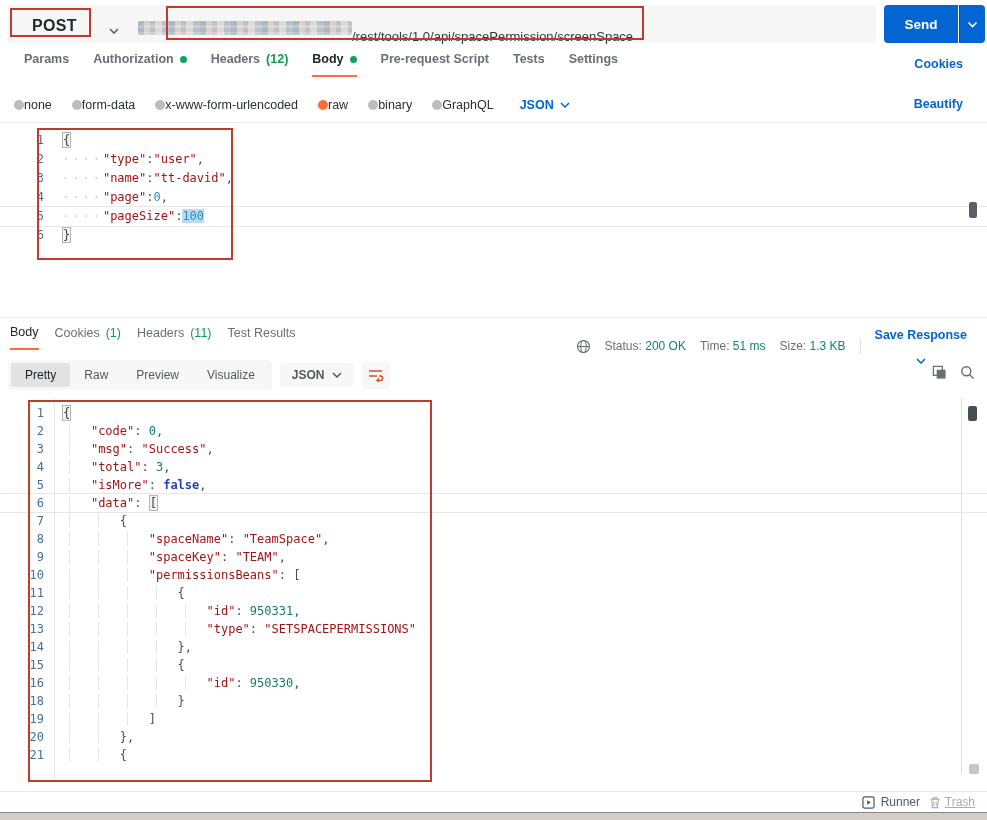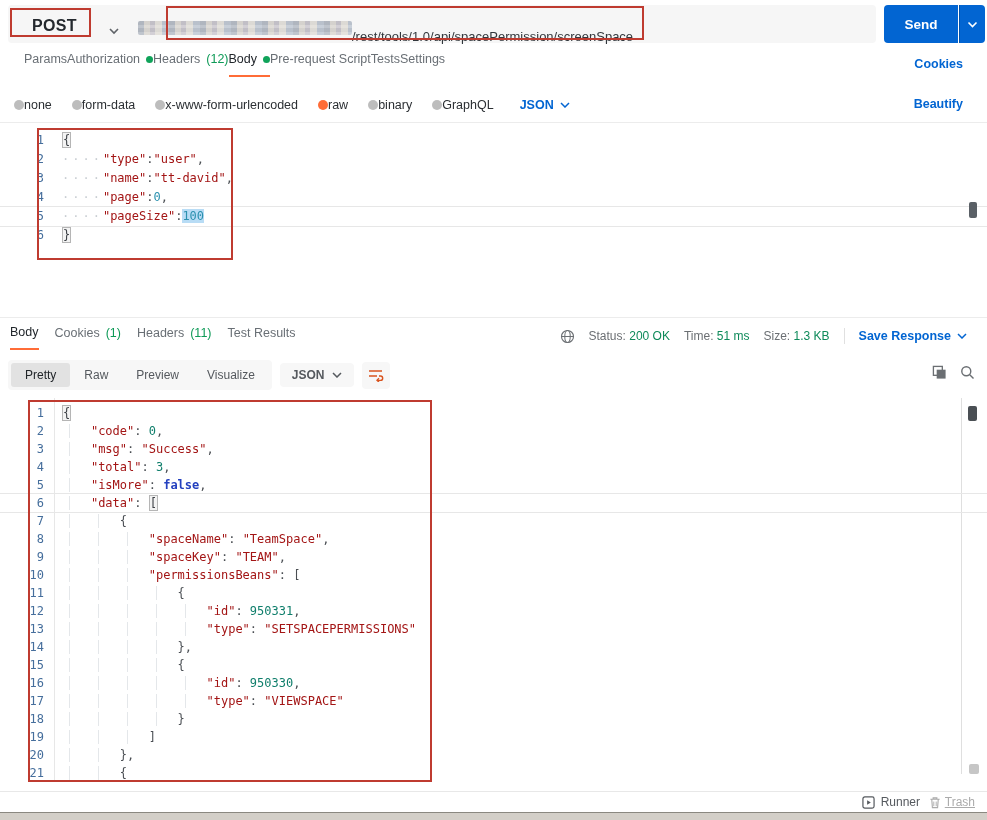--- a/index.html
+++ b/index.html
@@ -22,21 +22,21 @@
     border-left:1px solid rgba(0,0,0,.18); display:flex; align-items:center; justify-content:center; cursor:pointer; }
 
   
   .anno { position:absolute; border:2px solid #BF3B30; pointer-events:none; z-index:30; }
   .anno-method { left:10px; top:8px; width:81px; height:29px; }
   .anno-url { left:166px; top:6px; width:478px; height:34px; }
   .anno-reqbody { left:37px; top:128px; width:196px; height:132px; }
   .anno-respbody { left:28px; top:400px; width:404px; height:382px; }
 
   
-  .req-tabs { position:absolute; left:0; top:52px; width:987px; height:30px; display:flex; padding-left:24px; align-items:flex-start; }
+  .req-tabs { position:absolute; left:0; top:52px; width:987px; height:30px; display:flex; gap:24px; padding-left:24px; align-items:flex-start;font-weight:bold; }
   .tab { font-size:12.5px; color:#696F75; padding-bottom:9px; cursor:pointer; display:flex; align-items:center; gap:6px; }
   .tab.active { color:#21262B; border-bottom:2px solid #FF6C37; }
   .tab .count { color:#0E9A57; }
   .dot { width:7px; height:7px; border-radius:50%; background:#10A35A; display:inline-block; }
   .cookies-link { position:absolute; right:24px; top:57px; font-size:12.5px; font-weight:600; color:#0265D2; cursor:pointer; }
 
   
   .mode-row { position:absolute; left:0; top:90px; width:987px; height:30px; display:flex; gap:20px; padding-left:14px; align-items:center; }
   .mode { display:flex; align-items:center; cursor:pointer; }
   .mode .radio { width:10px; height:10px; border-radius:50%; background:#BDBDBD; }
@@ -71,21 +71,21 @@
   .thumb-req { left:969px; top:202px; width:8px; height:16px; }
   .thumb-resp { left:968px; top:406px; width:9px; height:15px; background:#4A4F54; }
   .thumb-corner { left:969px; top:764px; width:10px; height:10px; background:#C6C6C6; }
 
   
   .resp-tabs { position:absolute; left:0; top:325px; display:flex; gap:16px; padding-left:10px; }
   .resp-meta { position:absolute; right:20px; top:328px; display:flex; align-items:center; gap:14px; }
   .meta-pair { font-size:12px; color:#6B6F73; }
   .meta-pair .val { color:#0E8A5A; }
   .meta-sep { width:1px; height:16px; background:#E0E0E0; }
-  .save-resp { display:flex; align-items:center; gap:6px; font-size:12.5px; font-weight:700; color:#0265D2; cursor:pointer; }
+  .save-resp { display:flex; align-items:center; gap:16px; font-size:12.5px; font-weight:700; color:#0265D2; cursor:pointer;flex-direction:column; }
 
   
   .resp-toolbar { position:absolute; left:8px; top:360px; display:flex; gap:8px; align-items:center; }
   .seg-group { background:#F7F7F7; border-radius:4px; padding:3px; display:flex; }
   .seg { font-size:12px; color:#55595E; padding:5px 14px; border-radius:3px; cursor:pointer; }
   .seg.active { background:#E2E2E2; color:#212529; }
   .fmt-group { background:#F7F7F7; border-radius:4px; padding:5px 12px; display:flex; align-items:center; gap:7px; cursor:pointer; }
   .fmt-group .flabel { font-size:12px; color:#55595E; font-weight:600; }
   .wrap-btn { background:#F7F7F7; border-radius:4px; width:28px; height:27px; display:flex; align-items:center; justify-content:center; cursor:pointer; }
   .resp-icons { position:absolute; right:12px; top:365px; display:flex; gap:13px; align-items:center; }
@@ -344,24 +344,20 @@
       </div>
       <div class="cl">
         <span class="g">15</span>
         <span class="ct"><span class="ws">                </span><span class="p">{</span></span>
       </div>
       <div class="cl">
         <span class="g">16</span>
         <span class="ct"><span class="ws">                    </span><span class="k">"id"</span><span class="p">: </span><span class="n">950330</span><span class="p">,</span></span>
       </div>
       <div class="cl">
-        <span class="g">17</span>
-        <span class="ct"><span class="ws">                    </span><span class="k">"type"</span><span class="p">: </span><span class="k">"VIEWSPACE"</span></span>
-      </div>
-      <div class="cl">
         <span class="g">18</span>
         <span class="ct"><span class="ws">                </span><span class="p">}</span></span>
       </div>
       <div class="cl">
         <span class="g">19</span>
         <span class="ct"><span class="ws">            </span><span class="p">]</span></span>
       </div>
       <div class="cl">
         <span class="g">20</span>
         <span class="ct"><span class="ws">        </span><span class="p">},</span></span>

